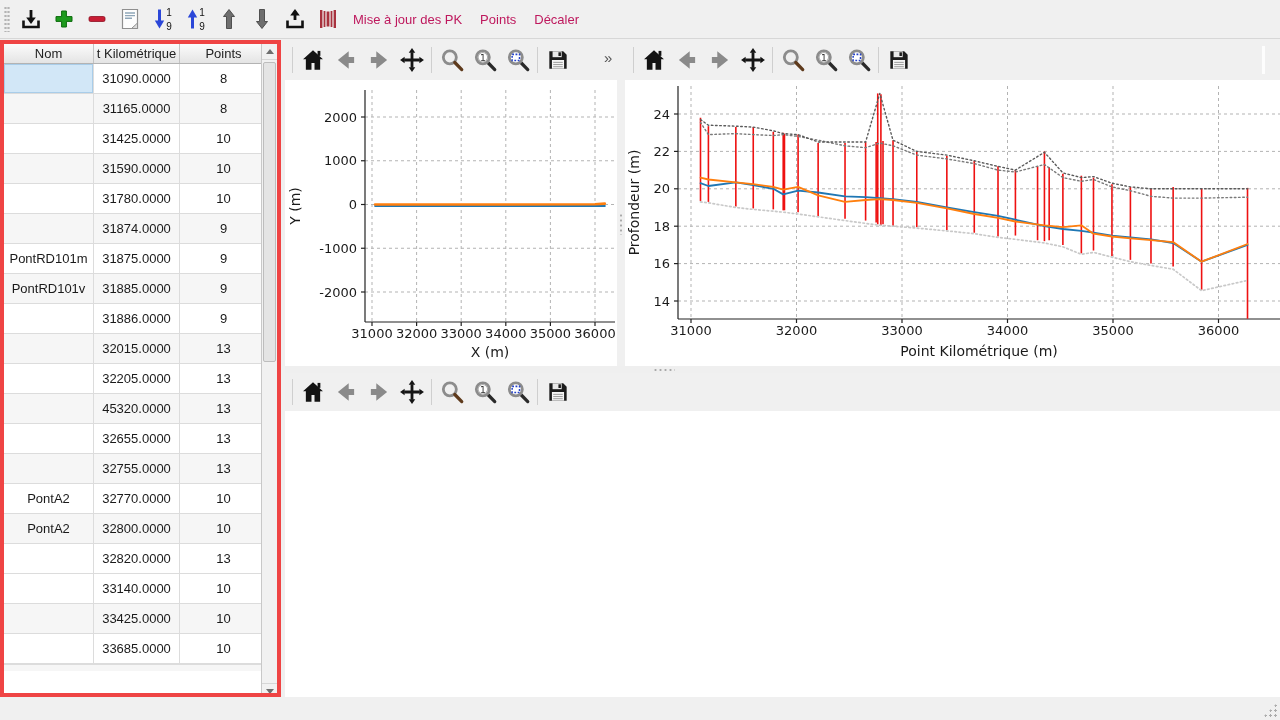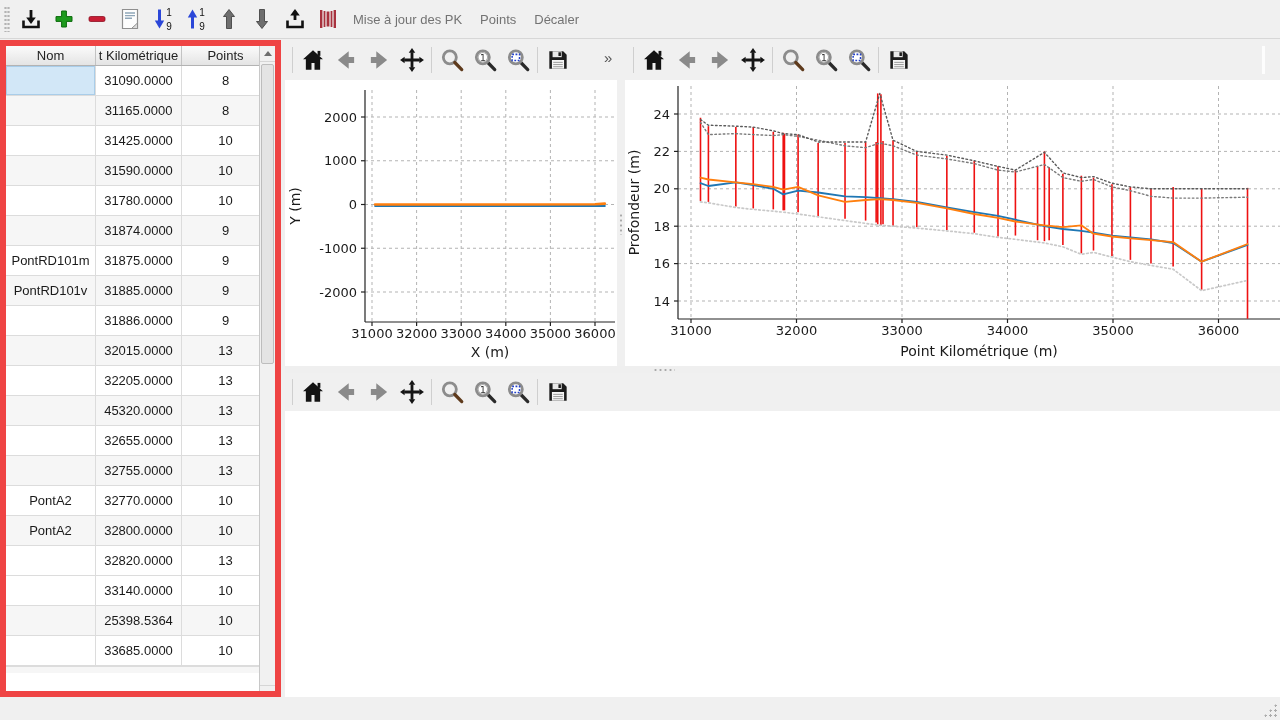--- a/index.html
+++ b/index.html
@@ -8,25 +8,25 @@
 
   
   .app-toolbar { position:absolute; left:0; top:0; width:1280px; height:39px;
     background:#f0f0f0; border-bottom:1px solid #d7d7d7; display:flex; align-items:center; }
   .tb-handle { width:6px; height:26px; margin:0 4px 0 4px;
     background-image:radial-gradient(circle,#b4b4b4 1px,transparent 1.3px); background-size:3px 4px; }
   .tb-btn { width:30px; height:30px; margin:0 1.5px; border:none; background:transparent;
     display:flex; align-items:center; justify-content:center; padding:0; }
   .tb-btn svg { width:24px; height:24px; }
   .tb-text { border:none; background:transparent; font:13px "Liberation Sans",sans-serif;
-    color:#737373; padding:8px 9px; }
+    color:#be185d; padding:8px 9px; }
 
   
   .table-panel { position:absolute; left:0; top:40px; width:281px; height:657px;
-    background:#fff; border:6px solid #ef4444; overflow:hidden; }
+    background:#fff; border:4px solid #ef4444; overflow:hidden; }
   .thead { display:flex; height:20px; background:linear-gradient(#fbfbfb,#e4e4e4);
     border-bottom:1px solid #b3b3b3; }
   .th { display:flex; align-items:center; justify-content:center;
     border-right:1px solid #c3c3c3; font-size:13px; color:#222;
     white-space:nowrap; overflow:hidden; }
   .th:nth-child(1){ width:90px; } .th:nth-child(2){ width:86px; } .th:nth-child(3){ width:88px; }
   .trow { display:flex; height:30px; background:#fff; }
   .trow.alt { background:#f6f6f6; }
   .td { display:flex; align-items:center; justify-content:center; border-right:1px solid #dcdcdc;
     border-bottom:1px solid #dcdcdc; font-size:13px; white-space:nowrap; overflow:hidden; }
@@ -251,21 +251,21 @@
         <div class="td">32820.0000</div>
         <div class="td">13</div>
       </div>
       <div class="trow">
         <div class="td"></div>
         <div class="td">33140.0000</div>
         <div class="td">10</div>
       </div>
       <div class="trow alt">
         <div class="td"></div>
-        <div class="td">25398.5364</div>
+        <div class="td">33425.0000</div>
         <div class="td">10</div>
       </div>
       <div class="trow">
         <div class="td"></div>
         <div class="td">33685.0000</div>
         <div class="td">10</div>
       </div>
     </div>
   <div class="partial-row"></div>
   <div class="vscroll">

